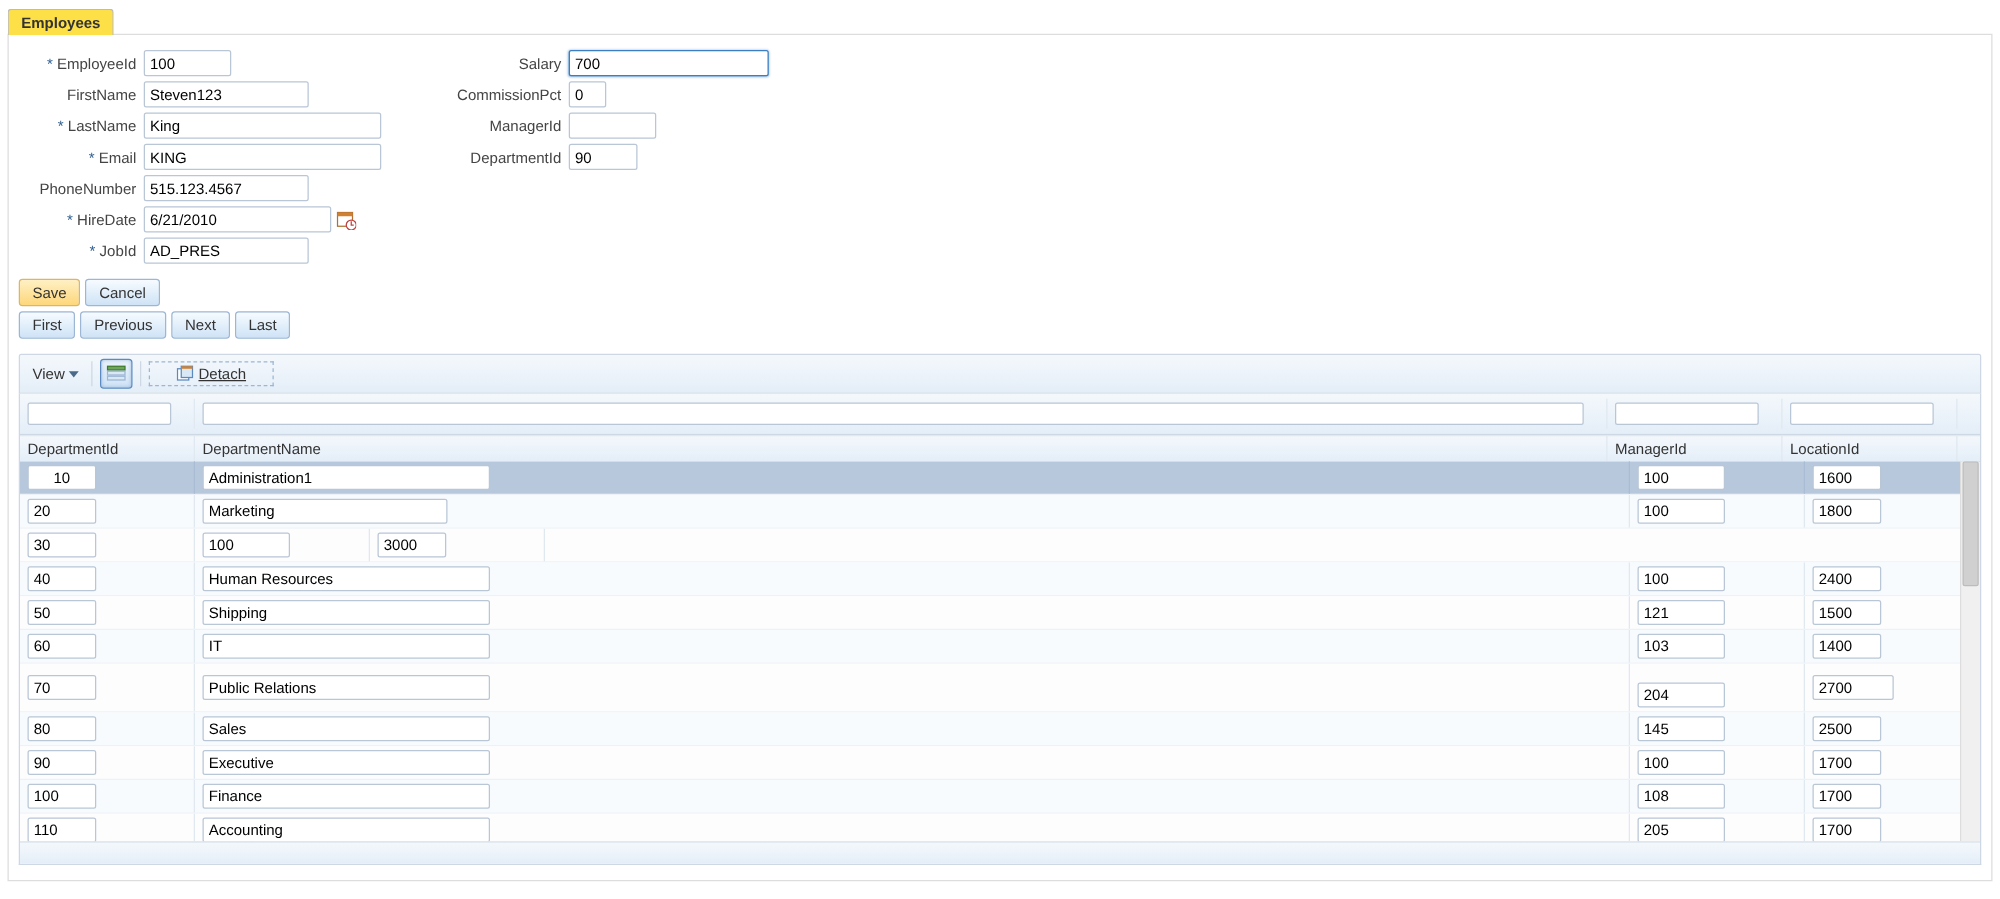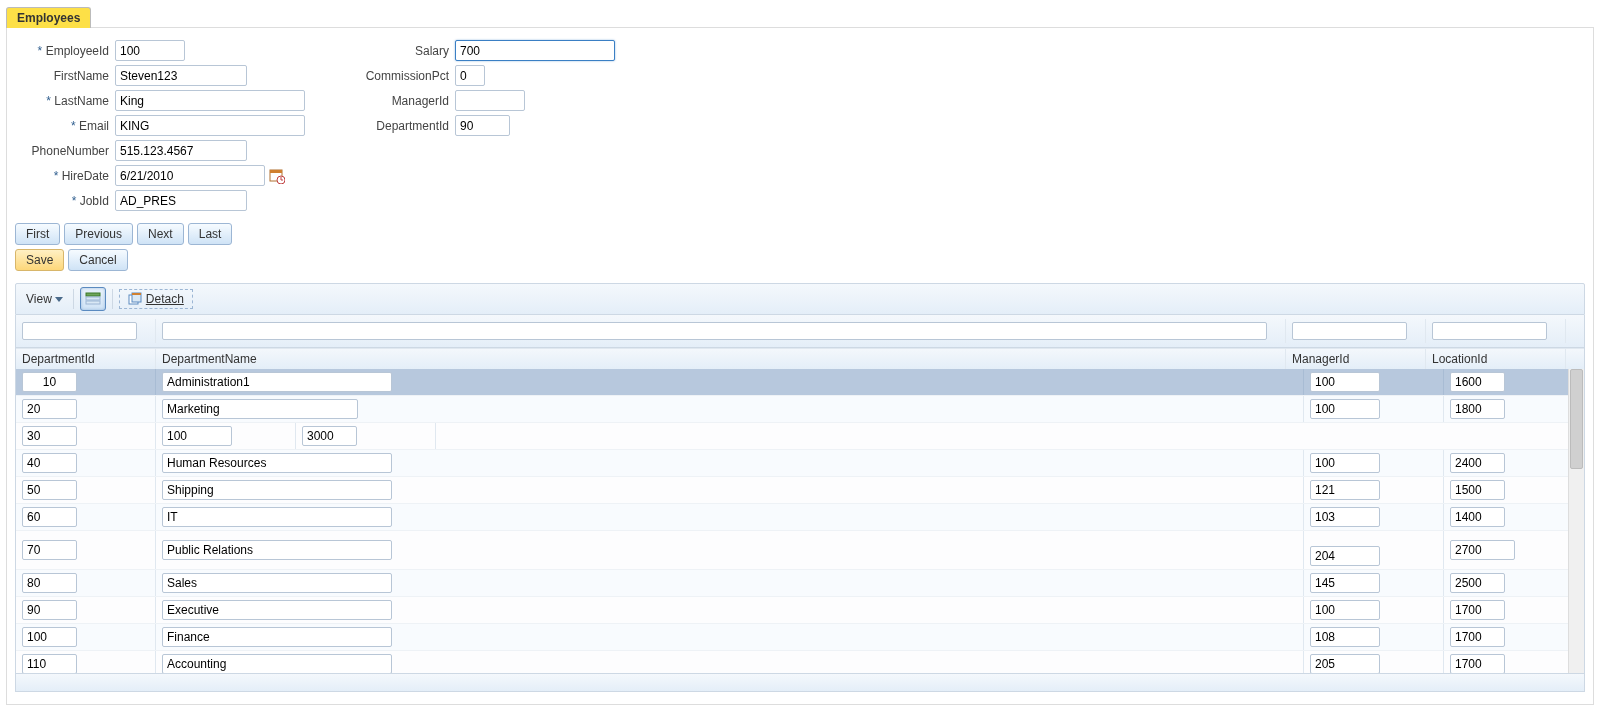--- a/index.html
+++ b/index.html
@@ -30,21 +30,21 @@
   .btn { border:1px solid #9cb6d4; border-radius:3px; padding:3px 10px; font-size:12px;
          background:linear-gradient(#f6fbff,#cfe3f6); cursor:default; }
   .btn-save { border-color:#d8b66a; background:linear-gradient(#fff0c4,#fdd77a); }
 
   .toolbar { margin-top:12px; background:linear-gradient(#f4f8fc,#e4eef8); border:1px solid #cdd8e4; border-bottom:1px solid #cdd8e4; padding:3px 6px; display:flex; align-items:center; gap:6px; border-radius:2px 2px 0 0; }
   .view-menu { display:flex; align-items:center; gap:3px; padding:2px 4px; }
   .view-menu .caret { width:0; height:0; border-left:4px solid transparent; border-right:4px solid transparent; border-top:5px solid #4a6a8a; }
   .tb-sep { width:1px; height:20px; background:#cdd8e4; }
   .tb-icon-btn { width:26px; height:24px; border:1px solid #9cb6d4; border-radius:3px; background:linear-gradient(#eaf3fc,#cfe3f6); display:flex; align-items:center; justify-content:center; }
   .tb-icon-btn.active { border-color:#5a8ac0; box-shadow:inset 0 0 3px rgba(90,138,192,.5); }
-  .detach { display:flex; align-items:flex-end; gap:4px; padding:2px 8px; border:1px dashed #9cb6d4;text-decoration:underline; }
+  .detach { display:flex; align-items:flex-end; gap:4px; padding:2px 21px; border:1px dashed #9cb6d4;text-decoration:underline; }
 
   .grid { border:1px solid #cdd8e4; border-top:none; }
   .grid-filter, .grid-head, .grid-row { display:flex; align-items:stretch; }
   .grid-filter { background:linear-gradient(#f4f8fc,#e4eef8); border-bottom:1px solid #cdd8e4; padding:4px 0; }
   .grid-head { background:linear-gradient(#f4f8fc,#e4eef8); font-weight:normal; color:#333; }
   .gh-cell, .gd-cell, .gf-cell { padding:3px 6px; border-right:1px solid #e0e8f0; display:flex; align-items:center; }
   .gh-cell { border-top:1px solid #e0e8f0; }
   .col-depid { width:140px; }
   .col-depname { flex:1; }
   .col-mgr { width:140px; }
@@ -130,28 +130,28 @@
         </div>
         <div class="form-row">
           <div class="form-label col2">DepartmentId</div>
           <input type="text" class="w-dep" value="90" style="">
         </div>
       </div>
   </div>
 
   <div class="btnbar">
     <div class="btnrow">
+      <div class="btn btn-save"><span>Save</span></div>
+      <div class="btn"><span>Cancel</span></div>
+    </div>
+    <div class="btnrow">
       <div class="btn"><span>First</span></div>
       <div class="btn"><span>Previous</span></div>
       <div class="btn"><span>Next</span></div>
       <div class="btn"><span>Last</span></div>
-    </div>
-    <div class="btnrow">
-      <div class="btn btn-save"><span>Save</span></div>
-      <div class="btn"><span>Cancel</span></div>
     </div>
   </div>
 
   <div class="toolbar">
     <div class="view-menu">
       <span>View</span>
       <span class="caret"></span>
     </div>
     <div class="tb-sep"></div>
     <div class="tb-icon-btn active">

